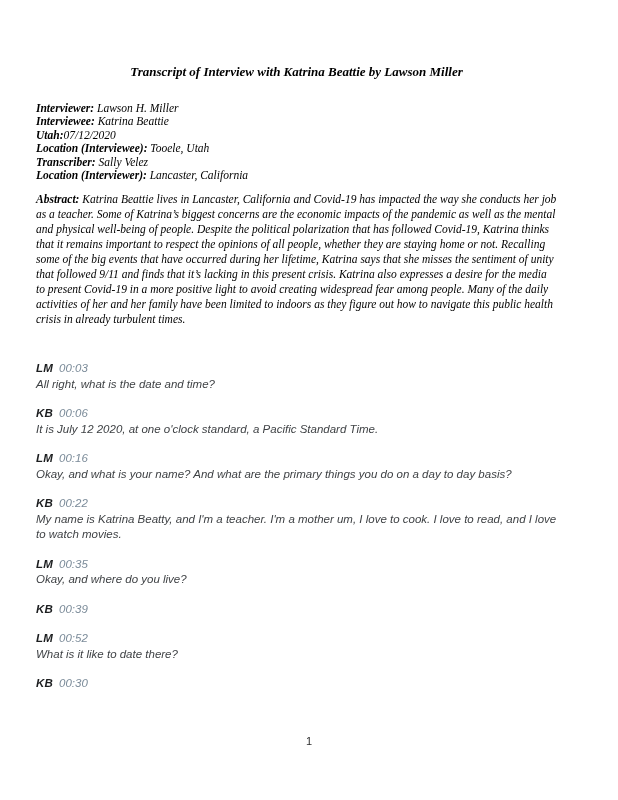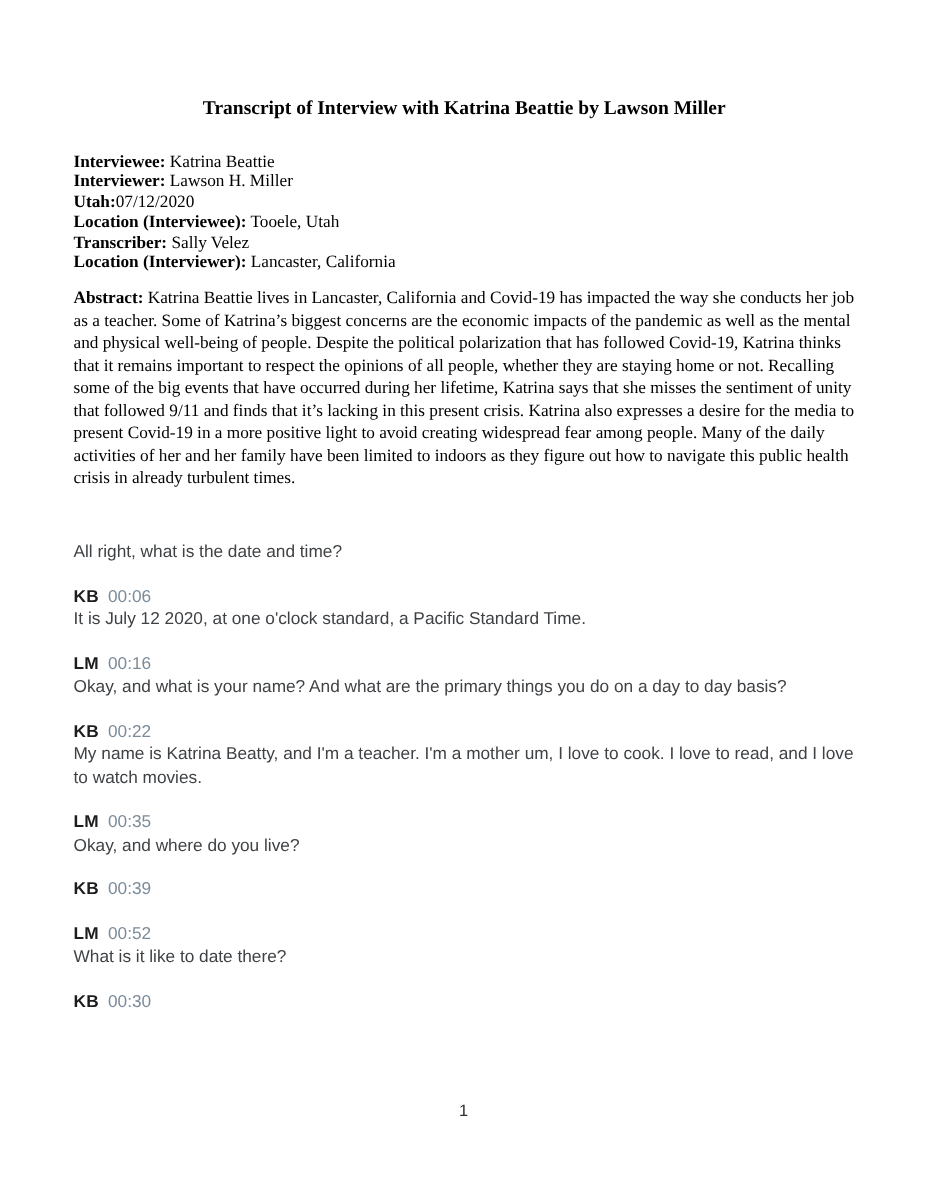--- a/index.html
+++ b/index.html
@@ -11,23 +11,24 @@
   }
   .page {
     position:relative;
     width:618px;
     height:800px;
     background:#ffffff;
     overflow:hidden;
   }
   .content {
     position:absolute;
-    left:49px;
+    left:36px;
     top:0;
     width:521px;
+    font-style:italic;
   }
   .doc-title {
     margin-top:64px;
     text-align:center;
     font-size:13px;
     font-weight:bold;
     line-height:16px;
     color:#000000;
   }
   .metadata {
@@ -78,33 +79,34 @@
 </style>
 </head>
 <body>
 
 <div class="page">
   <div class="content">
 
     <div class="doc-title">Transcript of Interview with Katrina Beattie by Lawson Miller</div>
 
     <div class="metadata">
+      <div class="meta-row"><span class="meta-label">Interviewer:</span><span> Lawson H. Miller</span></div>
       <div class="meta-row"><span class="meta-label">Interviewee:</span><span> Katrina Beattie</span></div>
-      <div class="meta-row"><span class="meta-label">Interviewer:</span><span> Lawson H. Miller</span></div>
       <div class="meta-row"><span class="meta-label">Utah:</span><span>07/12/2020</span></div>
       <div class="meta-row"><span class="meta-label">Location (Interviewee):</span><span> Tooele, Utah</span></div>
       <div class="meta-row"><span class="meta-label">Transcriber:</span><span> Sally Velez</span></div>
       <div class="meta-row"><span class="meta-label">Location (Interviewer):</span><span> Lancaster, California</span></div>
     </div>
 
     <div class="abstract"><span class="abstract-label">Abstract:</span><span> Katrina Beattie lives in Lancaster, California and Covid-19 has impacted the way she conducts her job as a teacher. Some of Katrina’s biggest concerns are the economic impacts of the pandemic as well as the mental and physical well-being of people. Despite the political polarization that has followed Covid-19, Katrina thinks that it remains important to respect the opinions of all people, whether they are staying home or not. Recalling some of the big events that have occurred during her lifetime, Katrina says that she misses the sentiment of unity that followed 9/11 and finds that it’s lacking in this present crisis. Katrina also expresses a desire for the media to present Covid-19 in a more positive light to avoid creating widespread fear among people. Many of the daily activities of her and her family have been limited to indoors as they figure out how to navigate this public health crisis in already turbulent times.</span></div>
 
     <div class="dialogue">
 
       <div class="entry">
+        <div class="entry-header"><span class="speaker">LM</span><span class="timestamp">00:03</span></div>
         <div class="entry-text">All right, what is the date and time?</div>
       </div>
 
       <div class="entry">
         <div class="entry-header"><span class="speaker">KB</span><span class="timestamp">00:06</span></div>
         <div class="entry-text">It is July 12 2020, at one o'clock standard, a Pacific Standard Time.</div>
       </div>
 
       <div class="entry">
         <div class="entry-header"><span class="speaker">LM</span><span class="timestamp">00:16</span></div>

